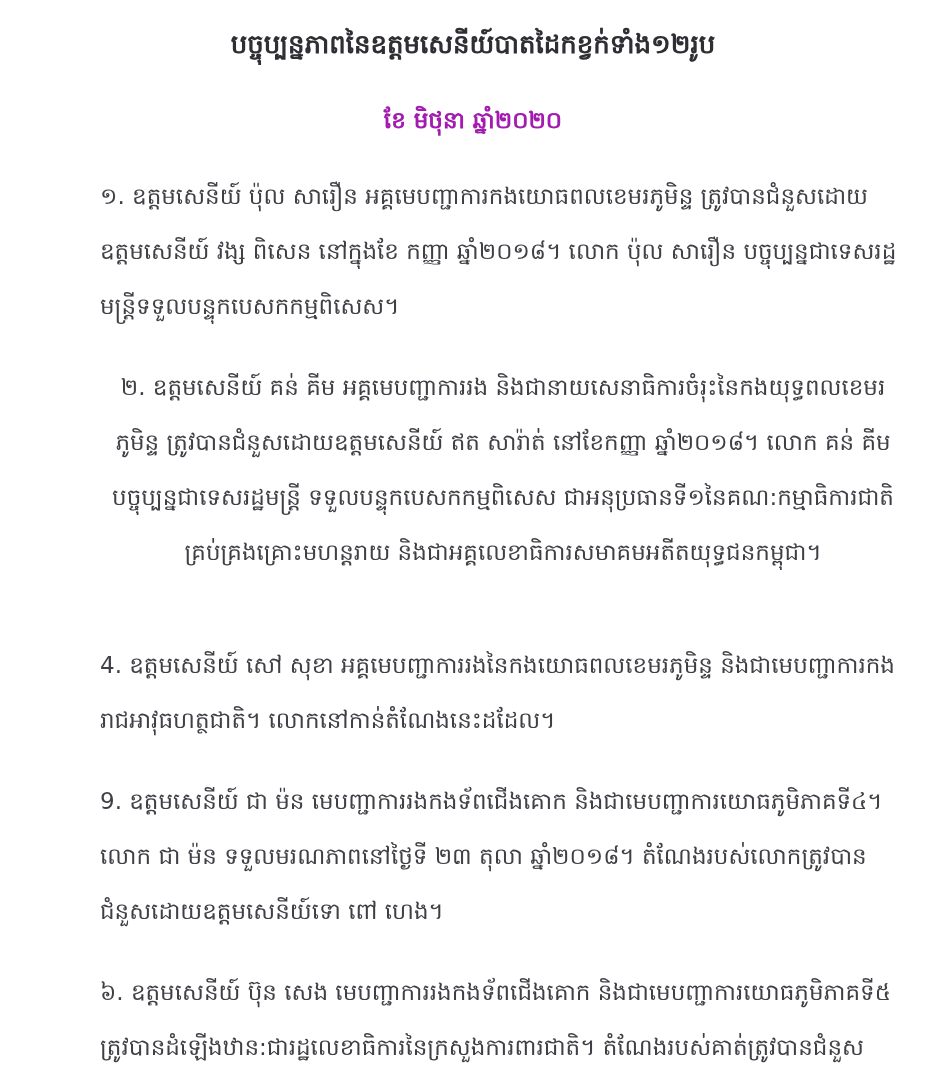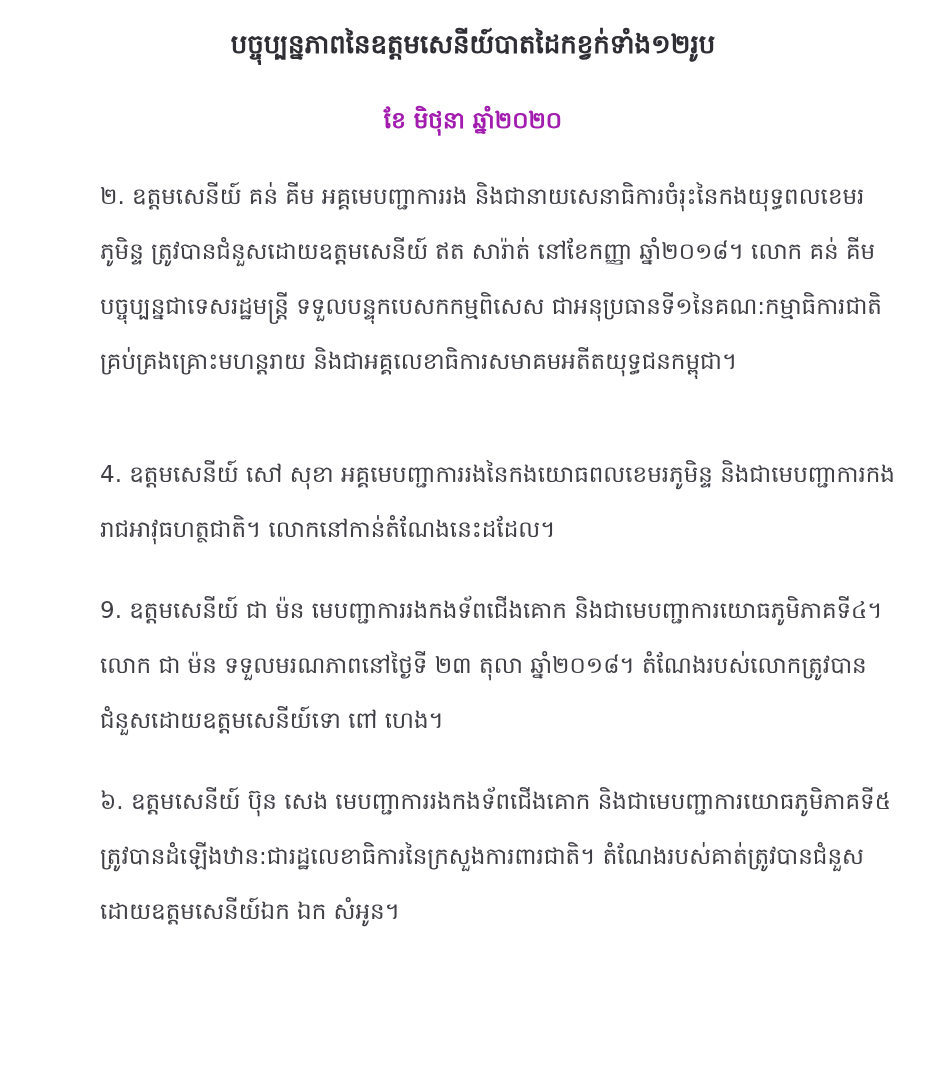--- a/index.html
+++ b/index.html
@@ -39,30 +39,32 @@
   }
   .doc-body p {
     font-size: 23px;
     line-height: 55px;
     text-align: left;
     margin: 0 0 26px 0;
     word-break: break-word;
   }
   .doc-body p.gap-after {
     margin-bottom: 58px;
+    text-align: center;
   }
 </style>
 </head>
 <body>
 
 <div class="page">
   <h1 class="doc-title">បច្ចុប្បន្នភាពនៃឧត្តមសេនីយ៍បាតដៃកខ្វក់ទាំង១២រូប</h1>
 
   <h2 class="doc-subtitle">ខែ មិថុនា ឆ្នាំ២០២០</h2>
 
   <div class="doc-body">
+    <p>១. ឧត្តមសេនីយ៍ ប៉ុល សារឿន អគ្គមេបញ្ជាការកងយោធពលខេមរភូមិន្ទ ត្រូវបានជំនួសដោយឧត្តមសេនីយ៍ វង្ស ពិសេន នៅក្នុងខែ កញ្ញា ឆ្នាំ២០១៨។ លោក ប៉ុល សារឿន បច្ចុប្បន្នជាទេសរដ្ឋមន្ត្រីទទួលបន្ទុកបេសកកម្មពិសេស។</p>
     <p class="gap-after">២. ឧត្តមសេនីយ៍ គន់ គីម អគ្គមេបញ្ជាការរង និងជានាយសេនាធិការចំរុះនៃកងយុទ្ធពលខេមរភូមិន្ទ ត្រូវបានជំនួសដោយឧត្តមសេនីយ៍ ឥត សារ៉ាត់ នៅខែកញ្ញា ឆ្នាំ២០១៨។ លោក គន់ គីម បច្ចុប្បន្នជាទេសរដ្ឋមន្ត្រី ទទួលបន្ទុកបេសកកម្មពិសេស ជាអនុប្រធានទី១នៃគណ:កម្មាធិការជាតិគ្រប់គ្រងគ្រោះមហន្តរាយ និងជាអគ្គលេខាធិការសមាគមអតីតយុទ្ធជនកម្ពុជា។</p>
     <p>4. ឧត្តមសេនីយ៍ សៅ សុខា អគ្គមេបញ្ជាការរងនៃកងយោធពលខេមរភូមិន្ទ និងជាមេបញ្ជាការកងរាជអាវុធហត្ថជាតិ។ លោកនៅកាន់តំណែងនេះដដែល។</p>
     <p>9. ឧត្តមសេនីយ៍ ជា ម៉ន មេបញ្ជាការរងកងទ័ពជើងគោក និងជាមេបញ្ជាការយោធភូមិភាគទី៤។ លោក ជា ម៉ន ទទួលមរណភាពនៅថ្ងៃទី ២៣ តុលា ឆ្នាំ២០១៨។ តំណែងរបស់លោកត្រូវបានជំនួសដោយឧត្តមសេនីយ៍ទោ ពៅ ហេង។</p>
     <p>៦. ឧត្តមសេនីយ៍ ប៊ុន សេង មេបញ្ជាការរងកងទ័ពជើងគោក និងជាមេបញ្ជាការយោធភូមិភាគទី៥ ត្រូវបានដំឡើងឋាន:ជារដ្ឋលេខាធិការនៃក្រសួងការពារជាតិ។ តំណែងរបស់គាត់ត្រូវបានជំនួសដោយឧត្តមសេនីយ៍ឯក ឯក សំអូន។</p>
 
   </div>
 </div>
 
 </body></html>

